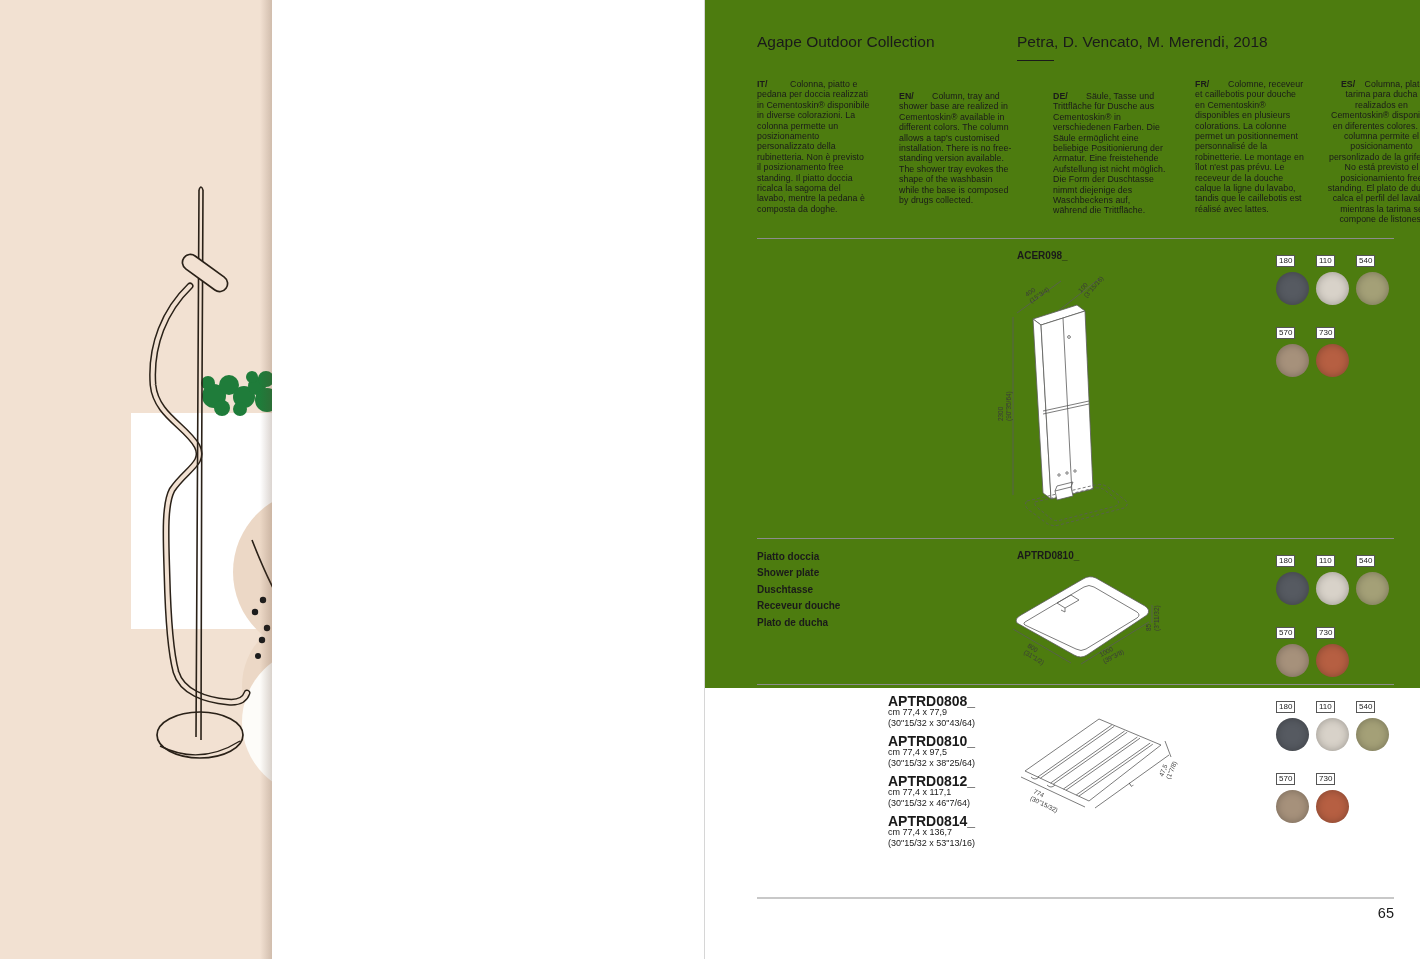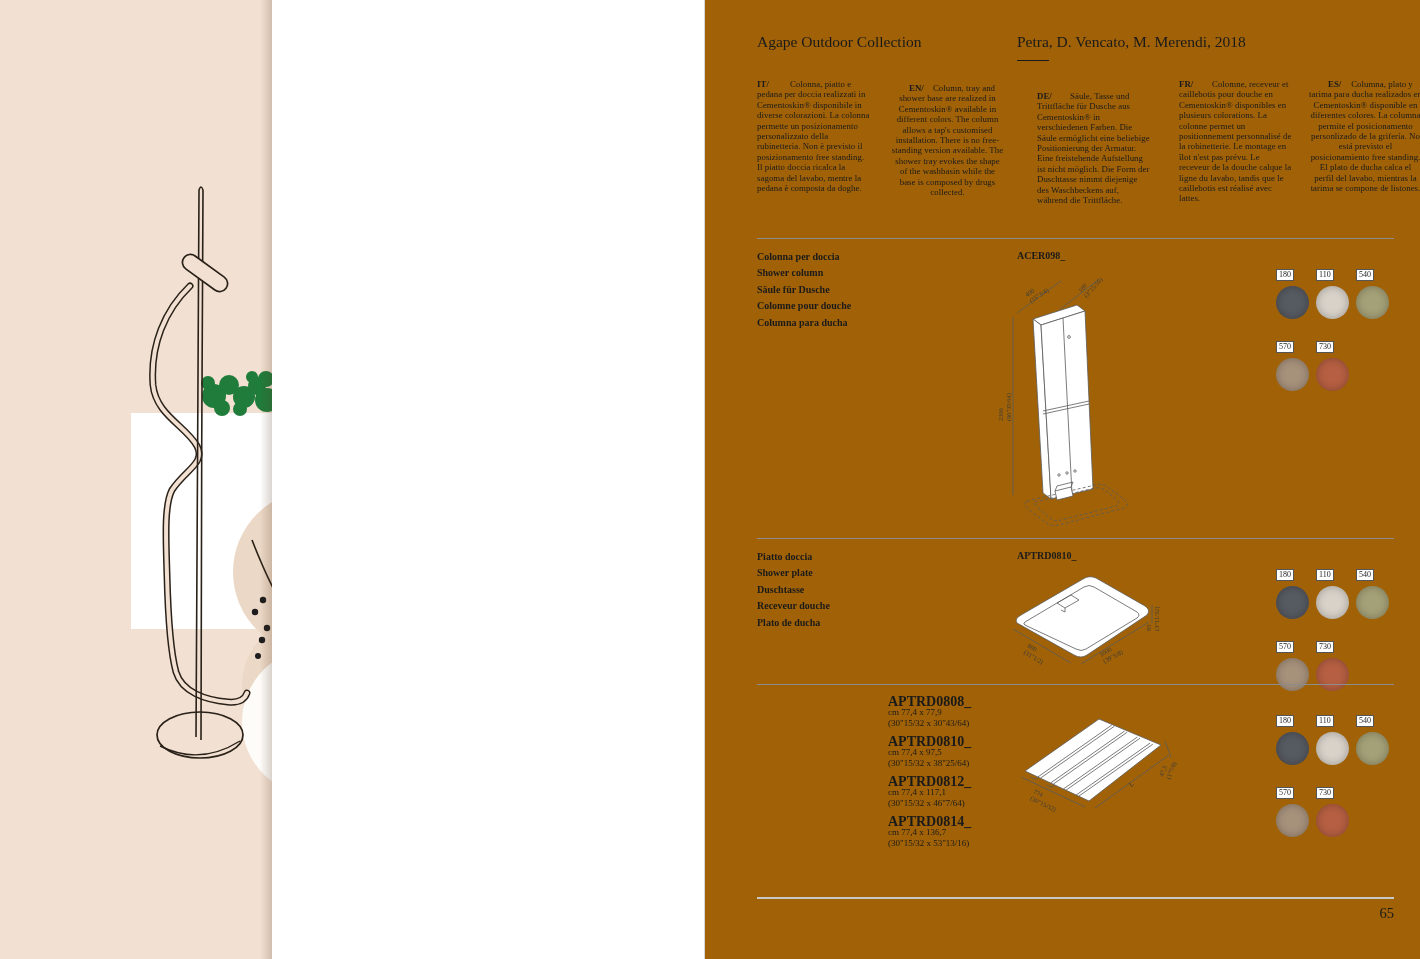--- a/index.html
+++ b/index.html
@@ -10,21 +10,21 @@
   }
   
   .art-page{position:absolute;left:0;top:0;width:272px;height:959px;background:#f2e1d2;}
   .art-page svg{display:block;}
   .page-edge-shadow{position:absolute;right:0;top:0;width:12px;height:100%;
     background:linear-gradient(to right,rgba(90,60,40,0),rgba(90,60,40,0.22));}
   
   .mid-page{position:absolute;left:272px;top:0;width:433px;height:959px;background:#fff;
     border-right:1px solid #d6d6d6;box-sizing:border-box;}
   
-  .content-page{position:absolute;left:705px;top:0;width:715px;height:959px;background:#a16207;font-family:Liberation Serif, serif;}
+  .content-page{position:absolute;left:705px;top:0;width:715px;height:688px;background:#4d7c0f;}
   .header-collection{position:absolute;left:52px;top:33px;font-size:15.5px;}
   .header-title{position:absolute;left:312px;top:33px;font-size:15.5px;}
   .header-title .prod{border-bottom:1.2px solid #1a1a1a;padding-bottom:10px;}
   .descriptions{position:absolute;left:52px;top:79px;display:flex;gap:17px;}
   .desc-col{width:113px;font-size:8.8px;line-height:10.4px;letter-spacing:0.05px;}
   .desc-col .lang{display:inline-block;width:33px;font-weight:700;}
   
   .section{position:absolute;left:52px;width:637px;border-top:1px solid #8c8c8c;}
   #section-1{top:238px;height:300px;}
   #section-2{top:538px;height:146px;}
@@ -35,21 +35,21 @@
   .codes-list{position:absolute;left:131px;top:11px;}
   .code-item{margin-bottom:7px;}
   .code-item .pcode{font-weight:700;font-size:14px;line-height:11px;}
   .code-item .psize{font-size:9px;line-height:11px;}
   .drawing{position:absolute;}
   #drawing-column{left:240px;top:14px;}
   #drawing-plate{left:244px;top:24px;}
   #drawing-tray{left:254px;top:20px;}
   .drawing text{font-size:6.4px;fill:#3a3a3a;}
   
-  .swatches{position:absolute;left:519px;top:24px;width:116px;display:flex;flex-wrap:wrap;
+  .swatches{position:absolute;left:519px;top:10px;width:116px;display:flex;flex-wrap:wrap;
     column-gap:7px;row-gap:16px;}
   .swatch{width:33px;}
   .swcode{display:inline-block;border:1px solid #555;font-size:8px;line-height:10px;
     padding:0 2px;margin-bottom:5px;background:#fff;color:#222;}
   .swdot{display:block;width:33px;height:33px;border-radius:50%;
     box-shadow:inset 0 0 8px rgba(0,0,0,0.28);}
   
   .footer-rule{position:absolute;left:52px;top:897px;width:637px;height:2px;background:#c8c8c8;}
   .page-number{position:absolute;top:905px;left:52px;width:637px;text-align:right;font-size:14.5px;}
 </style>
@@ -119,44 +119,31 @@
 
   <div class="header-collection">Agape Outdoor Collection</div>
   <div class="header-title">
     <span class="prod">Petra</span><span>, D. Vencato, M. Merendi, 2018</span>
   </div>
 
   <div class="descriptions">
 
       <p class="desc-col" style="margin:0;"><span class="lang">IT/</span><span>Colonna, piatto e pedana per doccia realizzati in Cementoskin® disponibile in diverse colorazioni. La colonna permette un posizionamento personalizzato della rubinetteria. Non è previsto il posizionamento free standing. Il piatto doccia ricalca la sagoma del lavabo, mentre la pedana è composta da doghe.</span></p>
 
-      <p class="desc-col" style="margin:4px;text-align:center;"><span class="lang">EN/</span><span>Column, tray and shower base are realized in Cementoskin® available in different colors. The column allows a tap's customised installation. There is no free-standing version available. The shower tray evokes the shape of the washbasin while the base is composed by drugs collected.</span></p>
+      <p class="desc-col" style="margin:12px;"><span class="lang">EN/</span><span>Column, tray and shower base are realized in Cementoskin® available in different colors. The column allows a tap's customised installation. There is no free-standing version available. The shower tray evokes the shape of the washbasin while the base is composed by drugs collected.</span></p>
 
       <p class="desc-col" style="margin:12px;"><span class="lang">DE/</span><span>Säule, Tasse und Trittfläche für Dusche aus Cementoskin® in verschiedenen Farben. Die Säule ermöglicht eine beliebige Positionierung der Armatur. Eine freistehende Aufstellung ist nicht möglich. Die Form der Duschtasse nimmt diejenige des Waschbeckens auf, während die Trittfläche.</span></p>
 
       <p class="desc-col" style="margin:0;"><span class="lang">FR/</span><span>Colomne, receveur et caillebotis pour douche en Cementoskin® disponibles en plusieurs colorations. La colonne permet un positionnement personnalisé de la robinetterie. Le montage en îlot n'est pas prévu. Le receveur de la douche calque la ligne du lavabo, tandis que le caillebotis est réalisé avec lattes.</span></p>
 
       <p class="desc-col" style="margin:0;text-align:center;"><span class="lang">ES/</span><span>Columna, plato y tarima para ducha realizados en Cementoskin® disponible en diferentes colores. La columna permite el posicionamento personlizado de la grifería. No está previsto el posicionamiento free standing. El plato de ducha calca el perfil del lavabo, mientras la tarima se compone de listones.</span></p>
 
   </div>
 
   <div class="section" id="section-1">
-    <div class="labels">
-
-        <div class="plabel">Colonna per doccia</div>
-
-        <div class="plabel">Shower column</div>
-
-        <div class="plabel">Säule für Dusche</div>
-
-        <div class="plabel">Colomne pour douche</div>
-
-        <div class="plabel">Columna para ducha</div>
-
-    </div>
     <div class="main-code">ACER098_</div>
 
     <svg class="drawing" id="drawing-column" width="165" height="284" viewBox="0 0 165 284">
       <g stroke="#5a5a5a" stroke-width="0.8" fill="none">
         <path d="M20 60 L64 28"></path>
         <path d="M56 62 L102 26"></path>
         <path d="M16 64 L16 242"></path>
 
         <path d="M36 66 L80 52 L88 58 L44 72 Z" fill="#fff"></path>
         <path d="M36 66 L44 72 L54 246 L46 240 Z" fill="#fff"></path>

